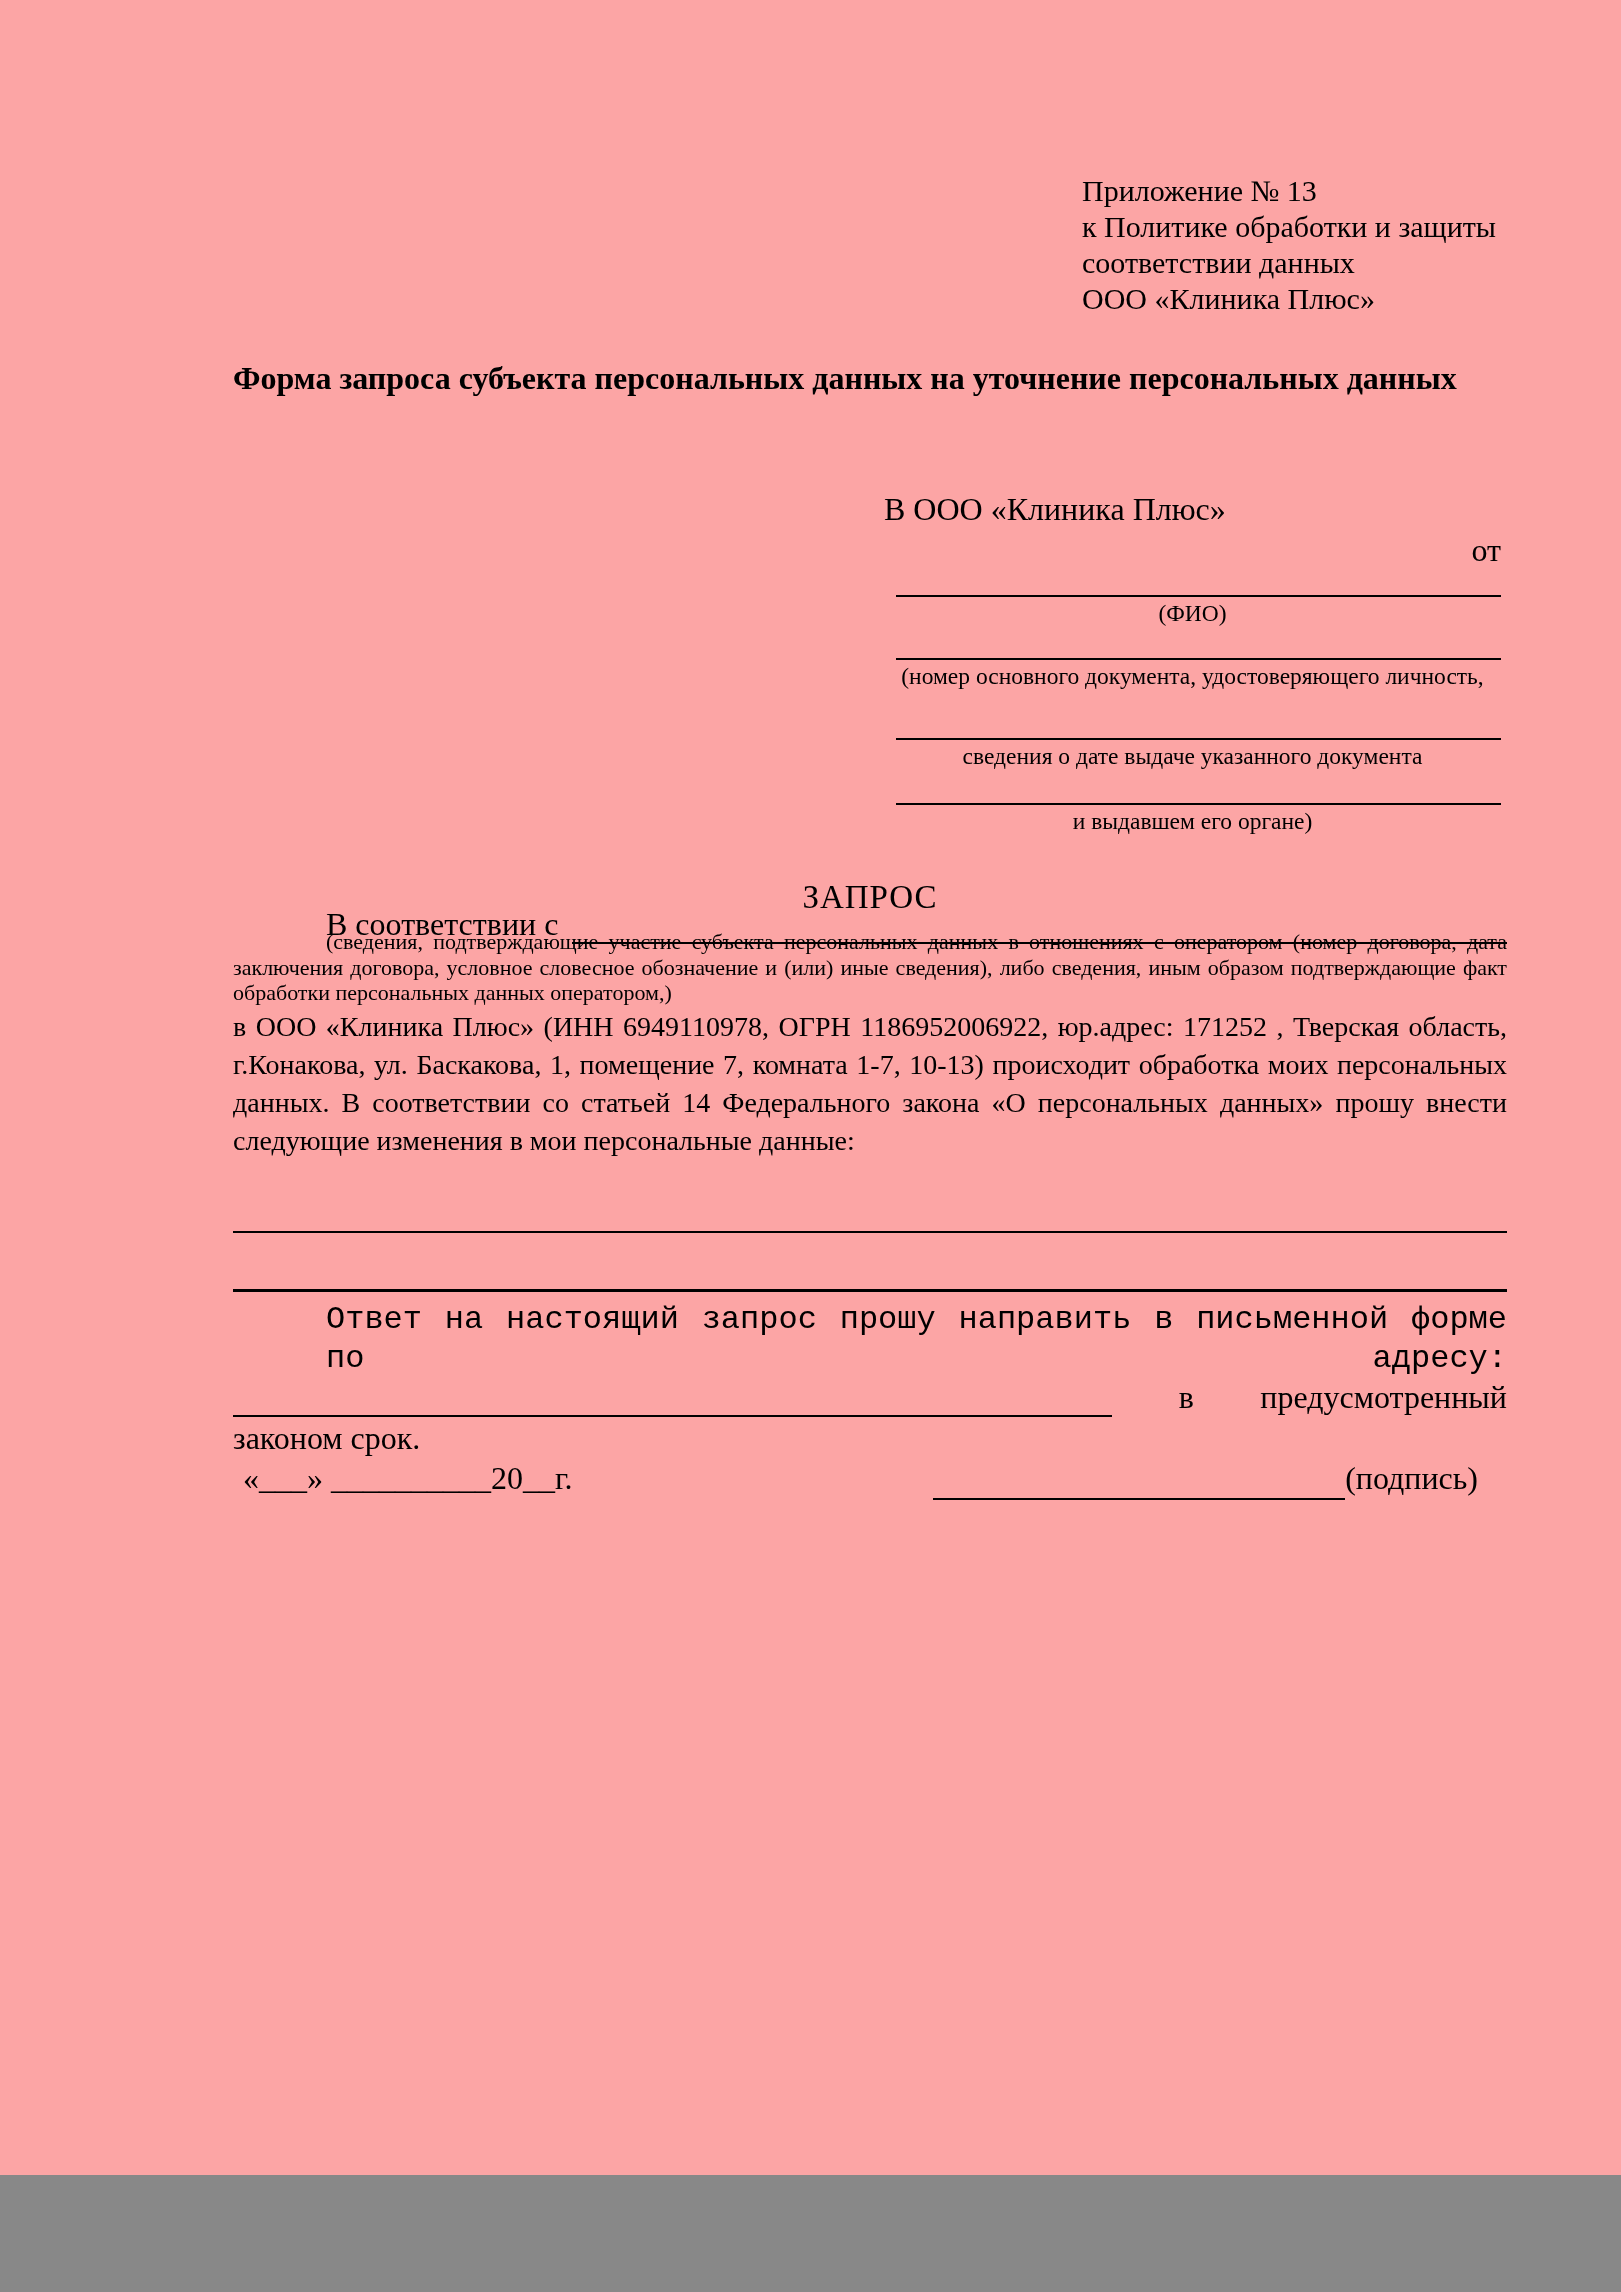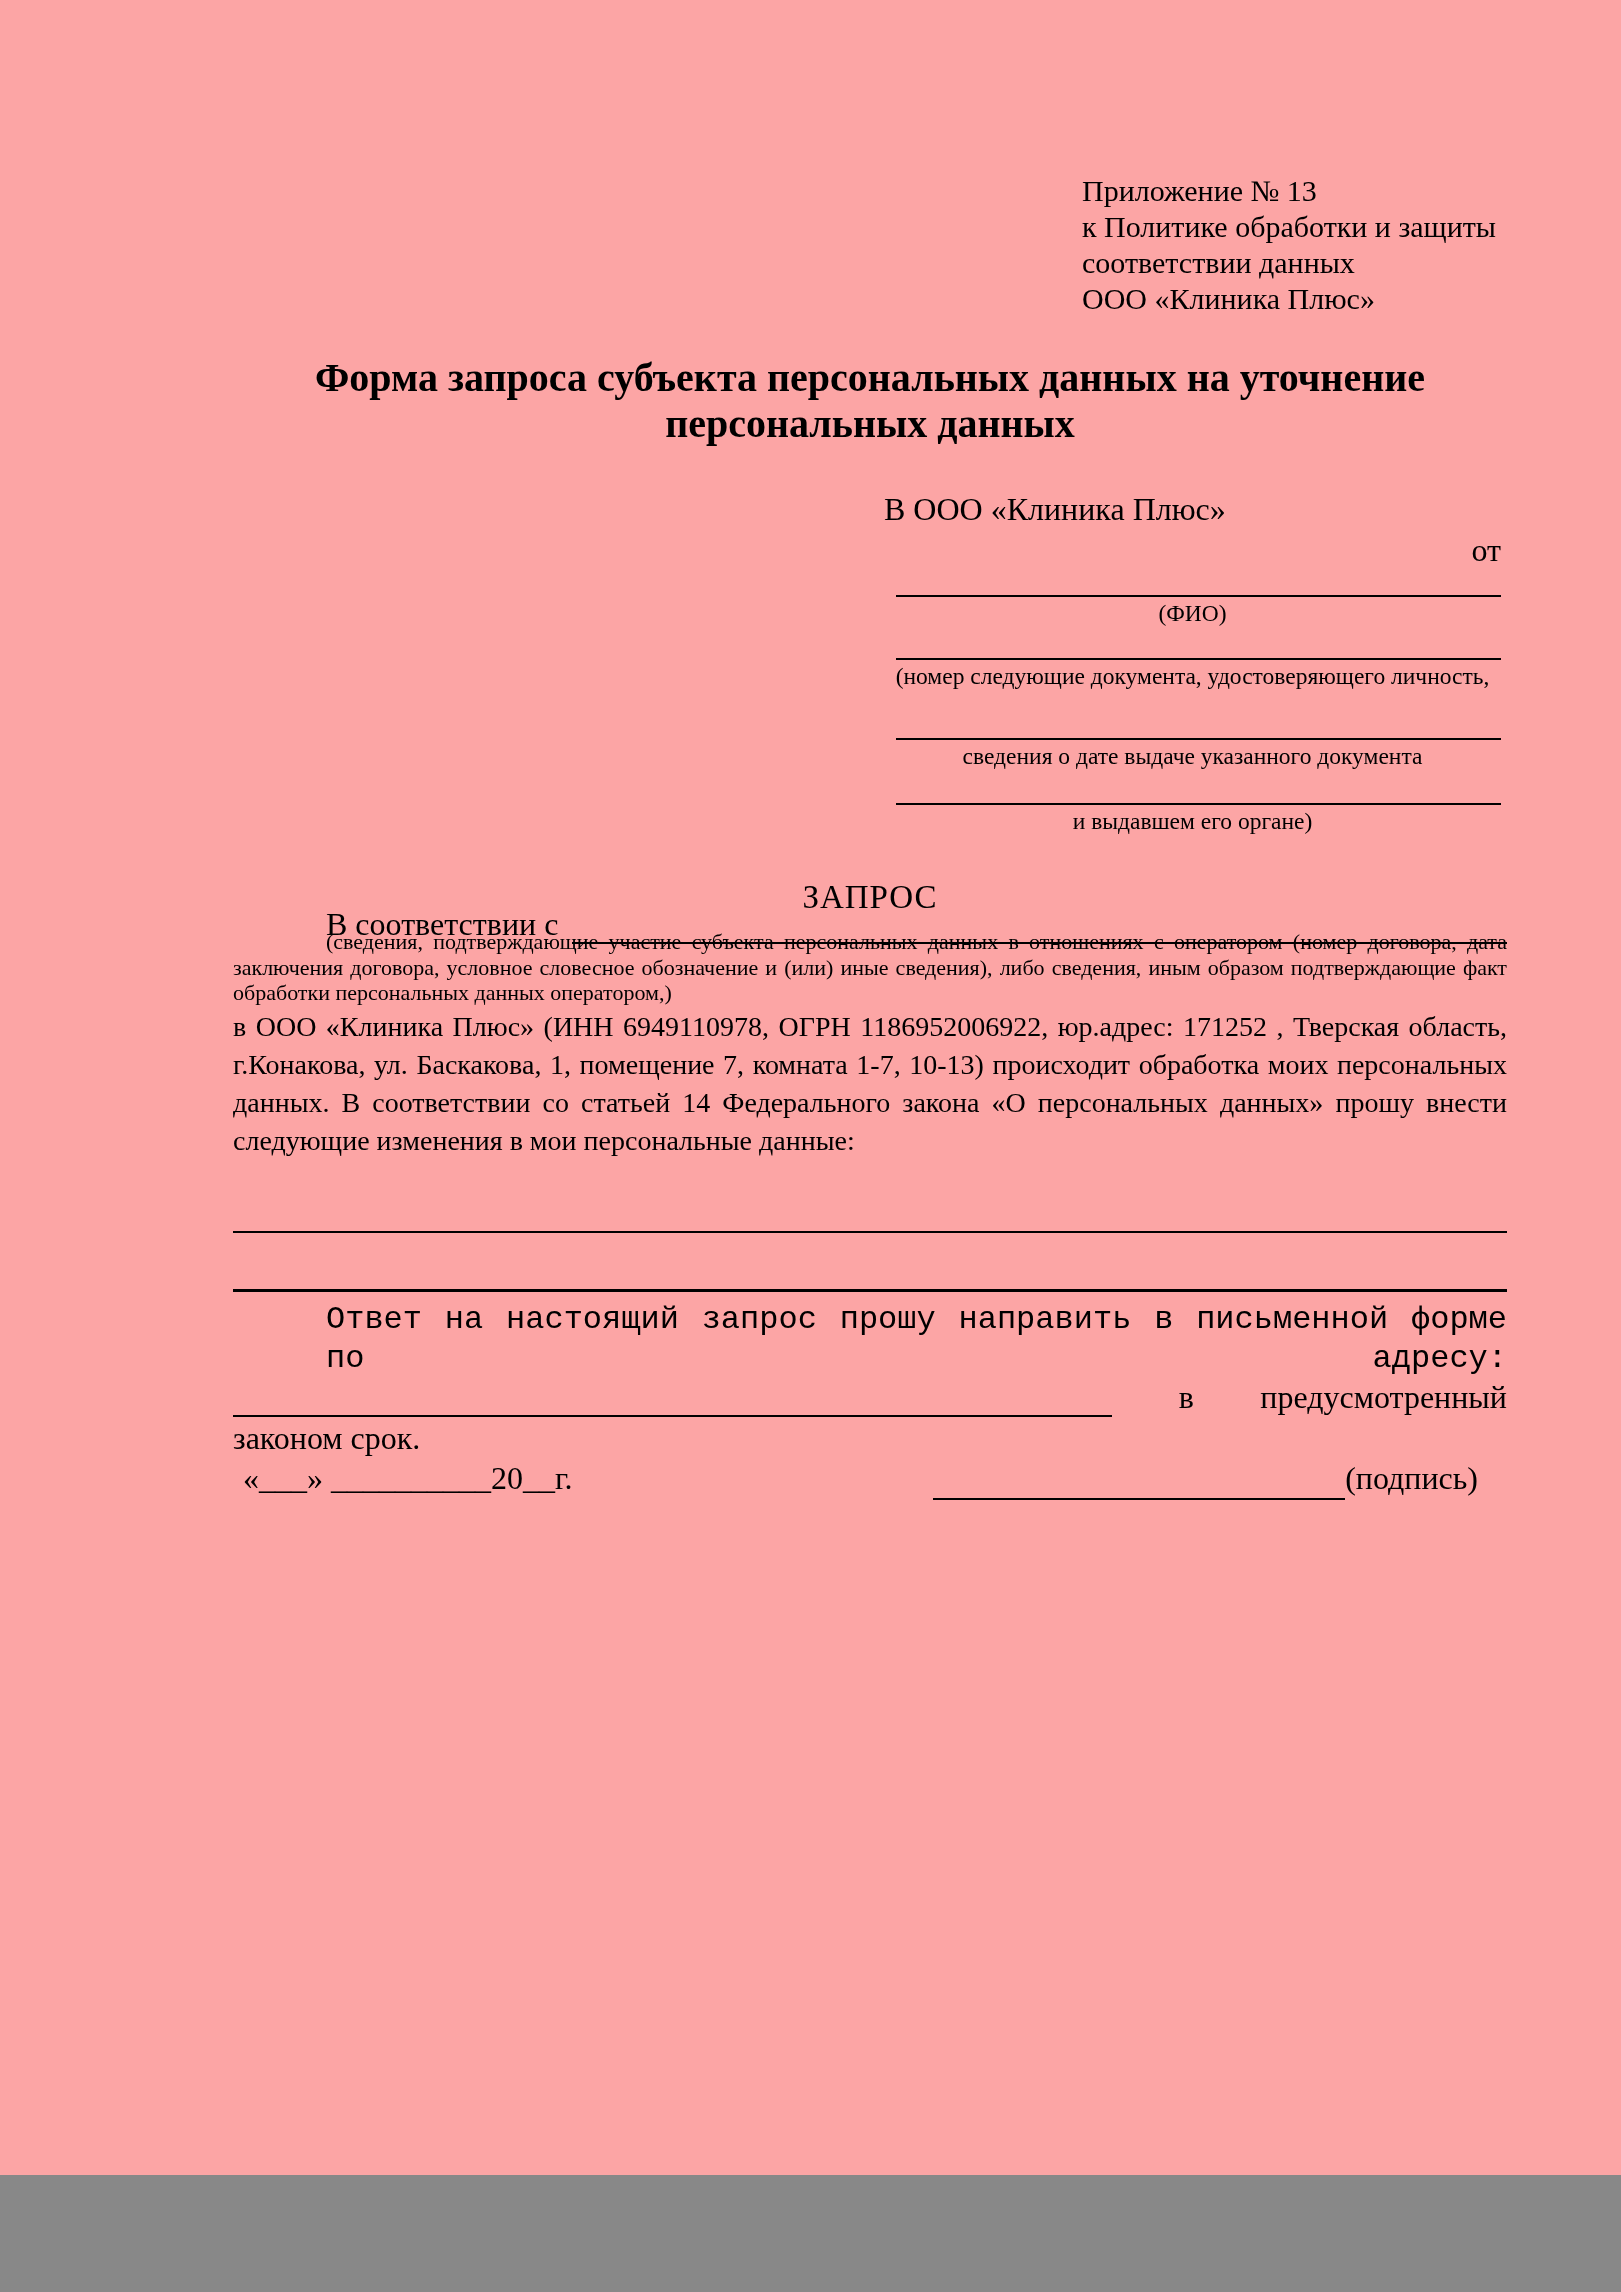--- a/index.html
+++ b/index.html
@@ -14,21 +14,21 @@
     overflow:hidden;
   }
   
   .header-block {
     position:absolute; top:173px; left:1082px; width:431px;
     font-size:30px; line-height:36px; text-align:left;
   }
   
   .doc-title {
     position:absolute; top:355px; left:233px; width:1274px;
-    font-size:40px; font-weight:700; line-height:46px; text-align:center;
+    font-size:32px; font-weight:700; line-height:46px; 
   }
   
   .recipient { position:absolute; top:490px; left:884px; width:617px; font-size:32px; }
   .rec-to   { line-height:39px; white-space:nowrap; }
   .rec-from { padding-left:23.5px; line-height:39px; margin-top:2px;text-align:right; }
   .rec-line { border-bottom:2px solid #000; margin-left:11.8px; }
   .rec-line.l1 { height:27.4px; }
   .rec-line.l2 { height:32px; }
   .rec-line.l3 { height:49px; }
   .rec-line.l4 { height:34px; }
@@ -101,21 +101,21 @@
   <div class="doc-title">Форма запроса субъекта персональных данных на уточнение персональных данных</div>
 
   <div class="recipient">
     <div class="rec-to">В ООО «Клиника Плюс»</div>
     <div class="rec-from">от</div>
 
     <div class="rec-line l1"></div>
     <div class="rec-caption">(ФИО)</div>
 
     <div class="rec-line l2"></div>
-    <div class="rec-caption">(номер следующие документа, удостоверяющего личность,</div>
+    <div class="rec-caption">(номер основного документа, удостоверяющего личность,</div>
 
     <div class="rec-line l3"></div>
     <div class="rec-caption">сведения о дате выдаче указанного документа</div>
 
     <div class="rec-line l4"></div>
     <div class="rec-caption">и выдавшем его органе)</div>
   </div>
 
   <div class="zapros">ЗАПРОС</div>
 

